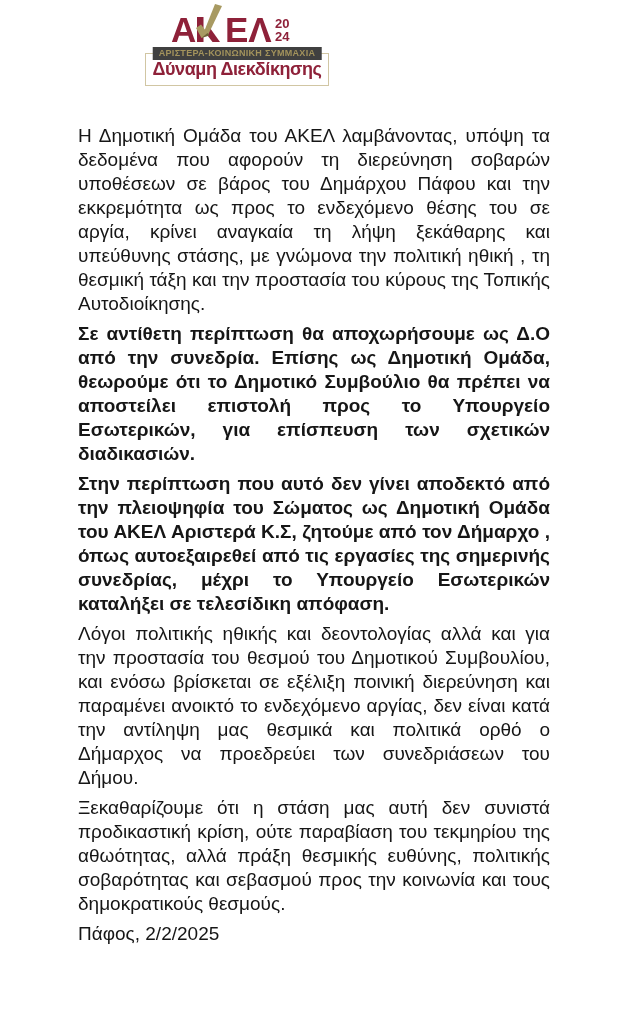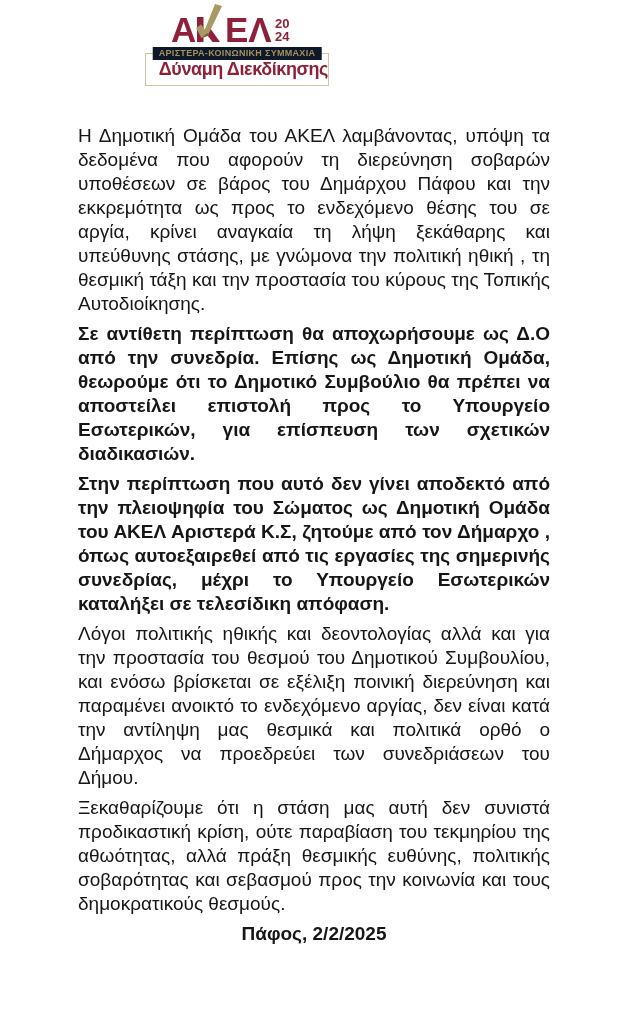--- a/index.html
+++ b/index.html
@@ -32,55 +32,54 @@
     margin-top: 5px;
     width: 184px;
     height: 33px;
     border: 1.5px solid #d1c6a3;
   }
   .alliance-label {
     position: absolute;
     top: -7px;
     left: 50%;
     transform: translateX(-50%);
-    background: #0f172a;
+    background: #404040;
     padding: 0 6px;
     font-size: 9px;
     font-weight: bold;
     letter-spacing: 0.3px;
     color: #a3935c;
     white-space: nowrap;
     line-height: 13px;
   }
   .slogan {
     font-size: 18px;
     font-weight: bold;
     letter-spacing: -0.4px;
     color: #8e2139;
     line-height: 31px;
     white-space: nowrap;
-    text-align: right;
   }
 
   
   .doc {
     position: absolute;
     left: 78px;
     top: 124px;
     width: 472px;
     font-size: 19px;
     line-height: 24px;
     color: #161616;
     text-align: justify;
   }
   .doc p { margin: 0 0 6px 0; }
   .doc p.bold { font-weight: bold; }
   .dateline {
-    text-align: center;
-    font-weight: bold;
+    text-align: left;
+    font-weight: normal;
     margin-top: 0;
   }
 </style>
 </head>
 <body>
 
 <div class="page">
 
   <header class="logo-wrap">
     <div class="logo-row">

